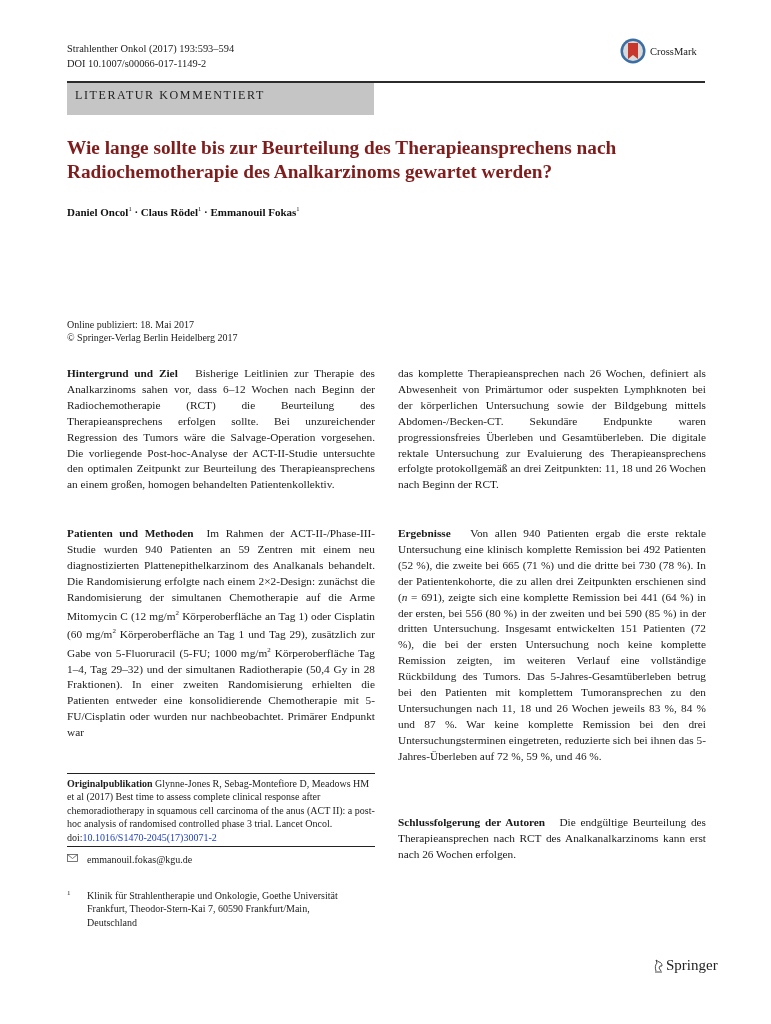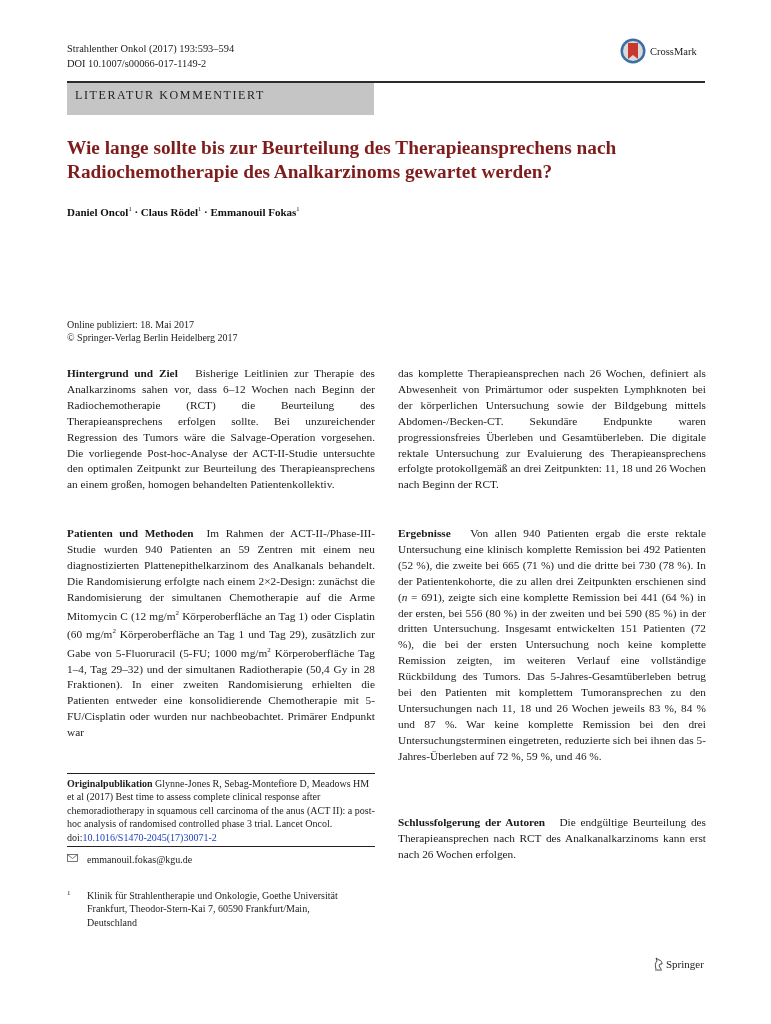--- a/index.html
+++ b/index.html
@@ -28,21 +28,21 @@
   .head { font-weight: bold; }
   .foot-rule { left: 67px; width: 308px; height: 1px; background: #222; }
   .orig { left: 67px; top: 777px; width: 308px; font-size: 10px; line-height: 13.4px; color: #222; }
   .orig a { color: #1f3fbf; text-decoration: none; }
   .contact { left: 67px; top: 853px; width: 308px; font-size: 10px; line-height: 13.4px; color: #222; }
   .contact .env { position: absolute; left: 0; top: 1px; width: 11px; height: 8px; }
   .contact .lines { margin-left: 20px; }
   .affil { left: 67px; top: 889px; width: 308px; font-size: 10px; line-height: 13.4px; color: #222; }
   .affil .num { position: absolute; left: 0; top: -2px; font-size: 7px; }
   .affil .lines { margin-left: 20px; }
-  .springer { left: 652px; top: 957px; font-size: 11px; color: #222; }
+  .springer { left: 652px; top: 957px; font-size: 15px; color: #222; }
   .springer .horse { display: inline-block; width: 12px; height: 14px; vertical-align: -3px; margin-right: 2px; }
 </style>
 </head>
 <body>
 
 <div class="abs journal-meta">
   <div>Strahlenther Onkol (2017) 193:593–594</div>
   <div>DOI 10.1007/s00066-017-1149-2</div>
 </div>
 

